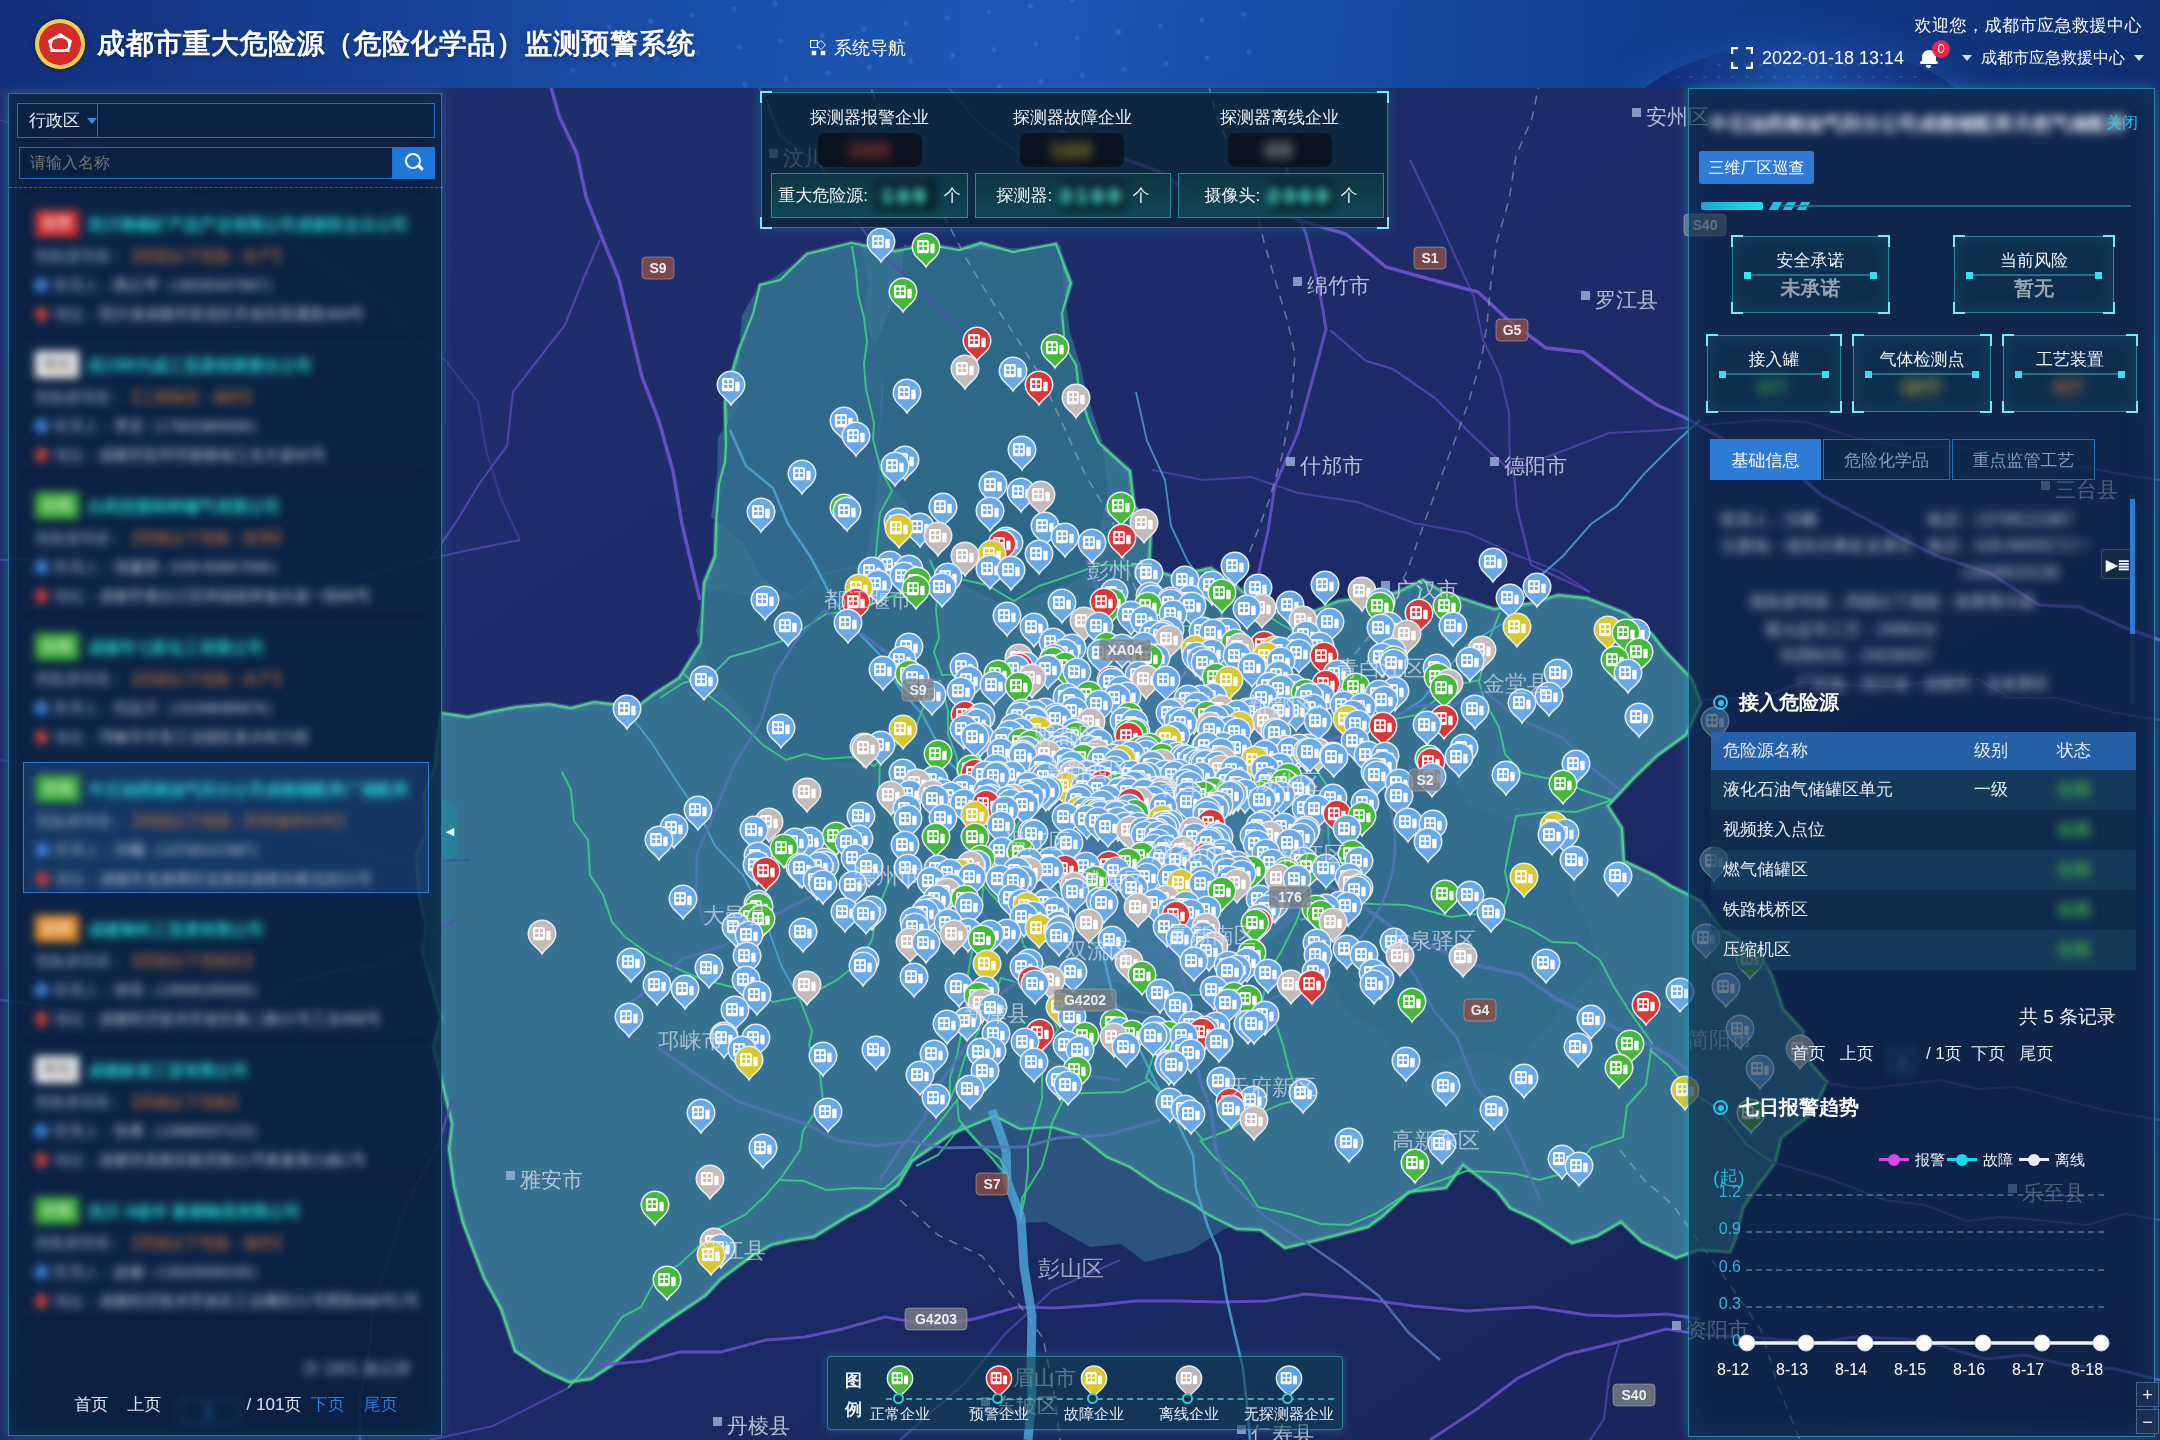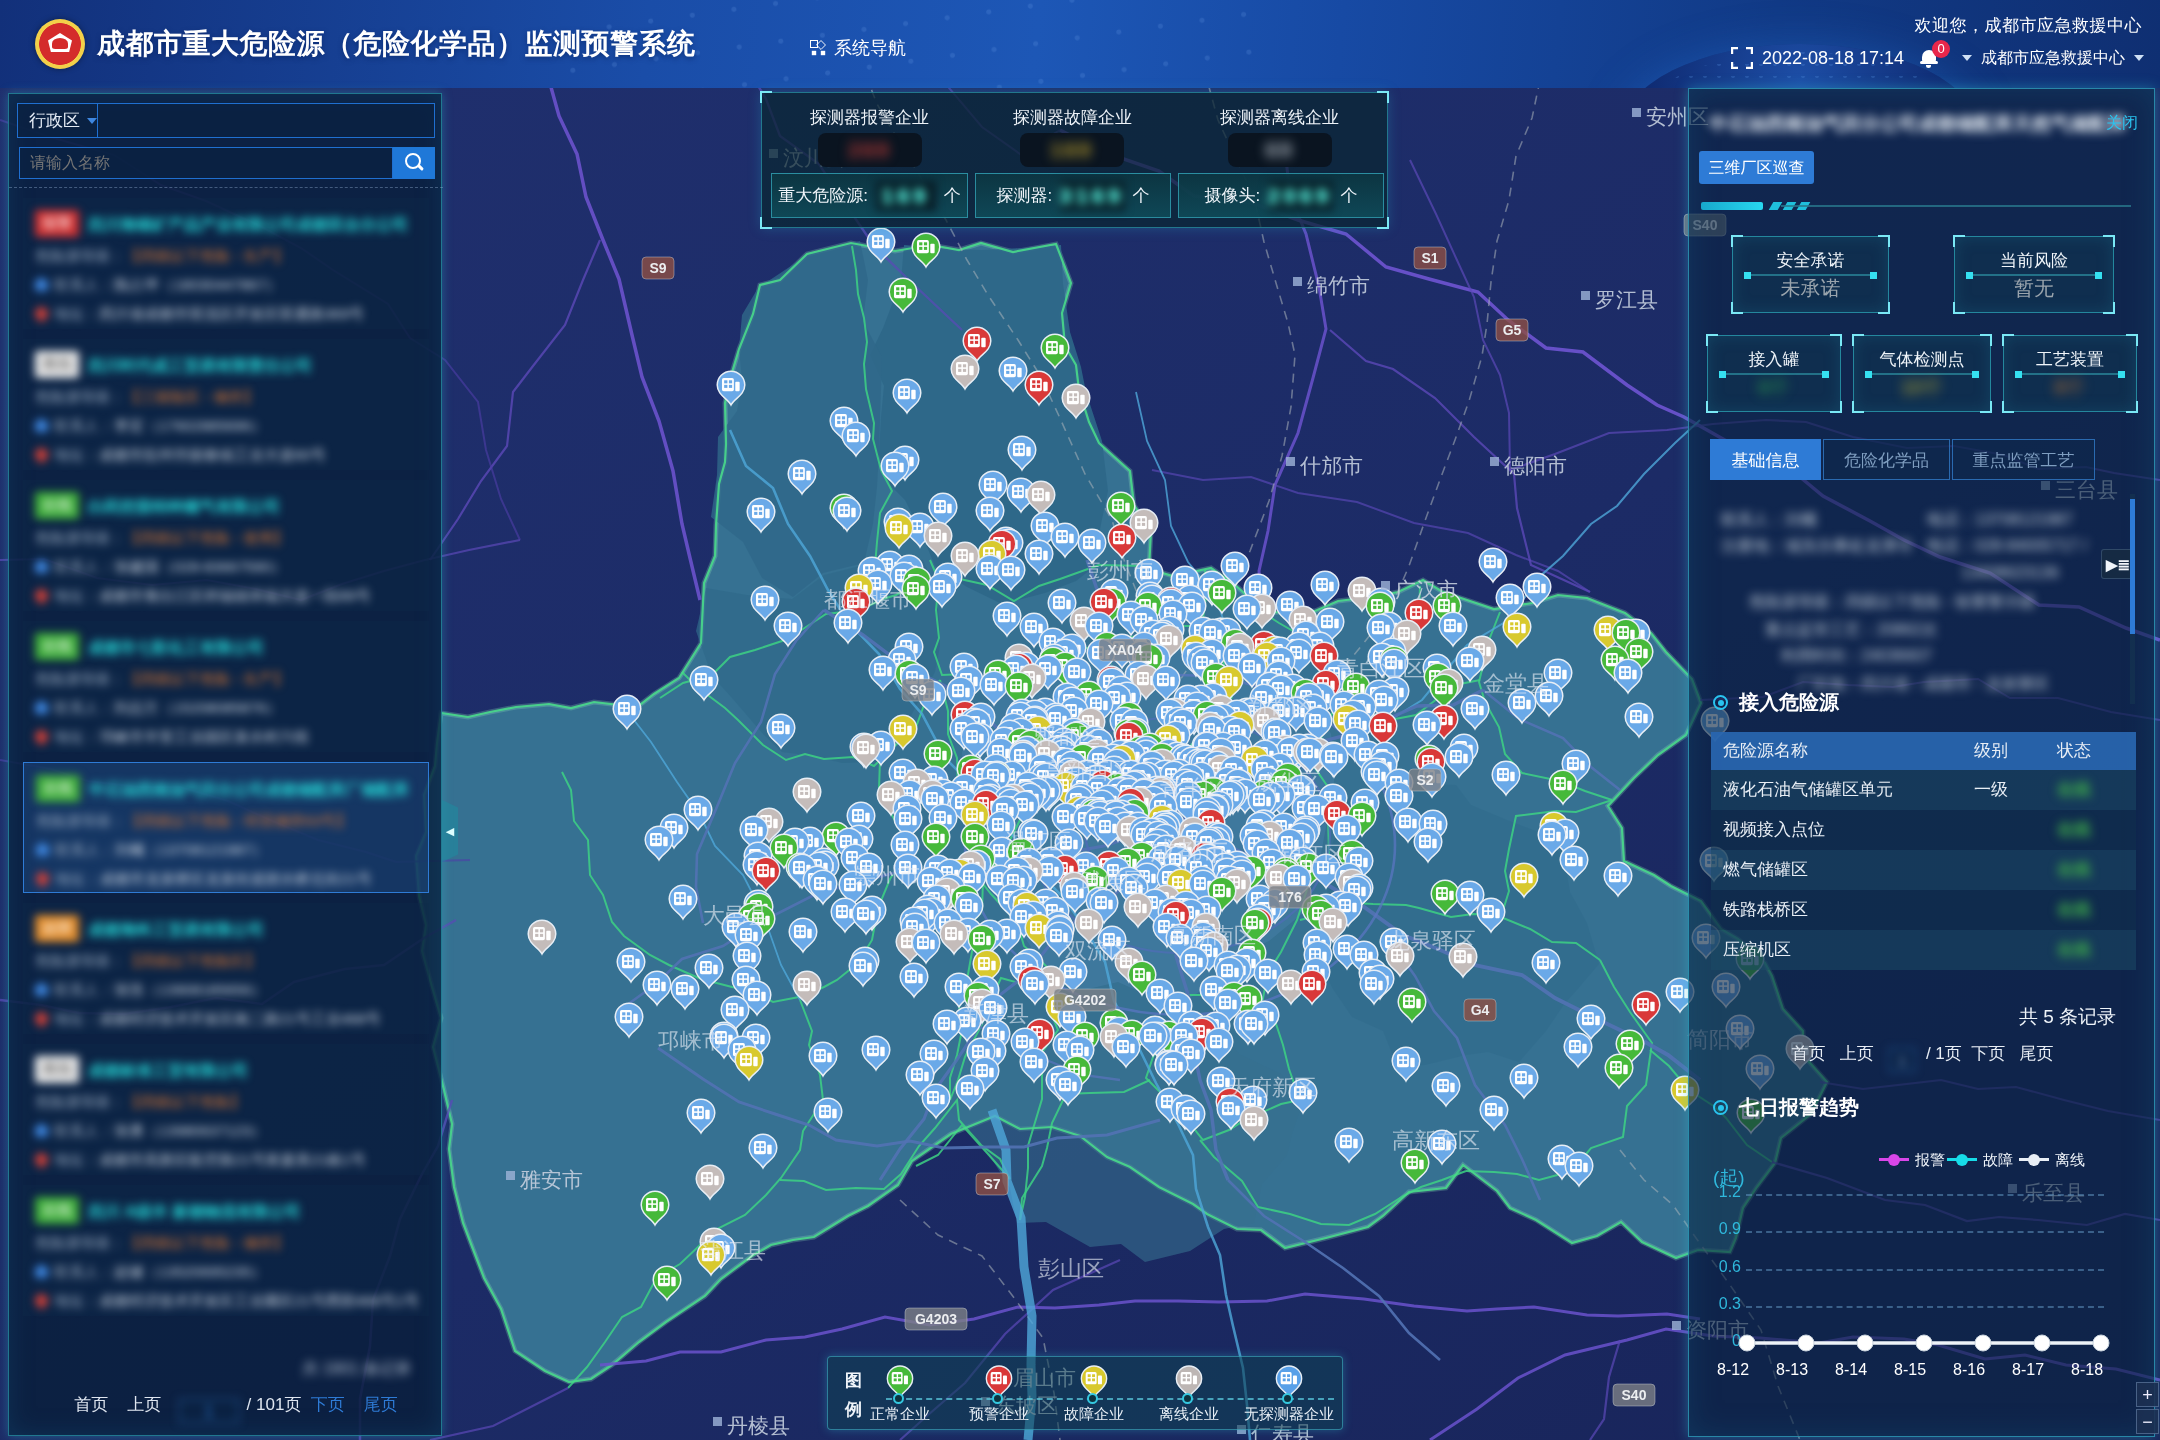--- a/index.html
+++ b/index.html
@@ -76,21 +76,21 @@
 #rp .btn3d{position:absolute;left:10px;top:62px;width:115px;height:33px;background:#2e7bd6;border-radius:3px;color:#fff;font-size:16px;text-align:center;line-height:33px}
 #rp .prog{position:absolute;left:12px;top:113px;width:440px;height:10px}
 #rp .prog .p1{position:absolute;left:0;top:0;width:62px;height:8px;background:linear-gradient(90deg,#17a8cc,#28d8f0);border-radius:2px}
 #rp .prog .sl{position:absolute;top:0;width:9px;height:8px;background:#1fc0dc;transform:skewX(-30deg)}
 #rp .prog .ln{position:absolute;left:80px;right:10px;top:3px;height:2px;background:rgba(40,120,140,.8)}
 .statbox{position:absolute;border:1px solid rgba(40,150,170,.85);background:rgba(16,64,80,.32);box-shadow:inset 0 0 16px rgba(30,130,160,.25)}
 .statbox .t{position:absolute;top:12px;width:100%;text-align:center;color:#f0f5fa;font-size:17px}
 .statbox .dv{position:absolute;top:37px;left:13px;right:13px;height:2px;background:rgba(40,130,150,.8)}
 .statbox .dv:before,.statbox .dv:after{content:"";position:absolute;top:-2.5px;width:7px;height:7px;background:#35e0f0}
 .statbox .dv:before{left:-2px}.statbox .dv:after{right:-2px}
-.statbox .v{position:absolute;bottom:10px;width:100%;text-align:center;color:#9aa4ad;font-size:20px;font-weight:normal}
+.statbox .v{position:absolute;bottom:10px;width:100%;text-align:center;color:#9aa4ad;font-size:20px;font-weight:bold}
 .statbox .v.bl{filter:blur(6px)}
 .tabs{position:absolute;left:21px;top:350px;display:flex;gap:2px}
 .tab{height:41px;line-height:41px;font-size:17px;color:#7f9ec0;border:1px solid #2a6ab0;background:rgba(12,40,76,.5);text-align:center}
 .tab.on{background:#2e7bd6;color:#fff;border-color:#2e7bd6}
 .inf{position:absolute;color:#c2cdd9;font-size:16px;white-space:nowrap;filter:blur(5px)}
 #rp .flag{position:absolute;left:412px;top:460px;width:34px;height:30px;background:rgba(22,42,66,.95);border-radius:3px;color:#f0f5fa;font-size:15px;text-align:center;line-height:29px;font-weight:bold;border:1px solid rgba(90,120,160,.4)}
 #rp .sbar{position:absolute;left:441px;top:405px;width:5px;height:210px;background:rgba(20,50,80,.8)}
 #rp .sbar .th{position:absolute;left:0;top:5px;width:5px;height:135px;background:#2e7bd6}
 .sech{position:absolute;color:#fff;font-size:20px;font-weight:bold}
 .radio{display:inline-block;width:15px;height:15px;border:2px solid #29c4f0;border-radius:50%;margin-right:11px;vertical-align:-1px;position:relative}
@@ -1247,21 +1247,21 @@
   <div class="hexpat"></div>
       <div class="globe"></div>
   <div id="logo"></div>
   <div id="title">成都市重大危险源（危险化学品）监测预警系统</div>
   <div id="nav"><span class="gi"></span>系统导航</div>
   <div id="welcome">欢迎您，成都市应急救援中心</div>
   <div id="hright">
     <svg width="22" height="22" viewBox="0 0 22 22">
           <path d="M1 7V1h6M15 1h6v6M21 15v6h-6M7 21H1v-6" fill="none" stroke="#fff" stroke-width="2.4"></path>
         </svg>
-    <span class="date">2022-08-18 17:14</span>
+    <span class="date">2022-01-18 13:14</span>
     <span class="bell" style="margin-left:6px">
           <span class="bb"></span>
           <span class="bc"></span>
           <span class="bd"></span>
           <span class="badge">0</span>
         </span>
     <span class="caret" style="margin-left:14px"></span>
     <span>成都市应急救援中心</span>
     <span class="caret"></span>
   </div>

